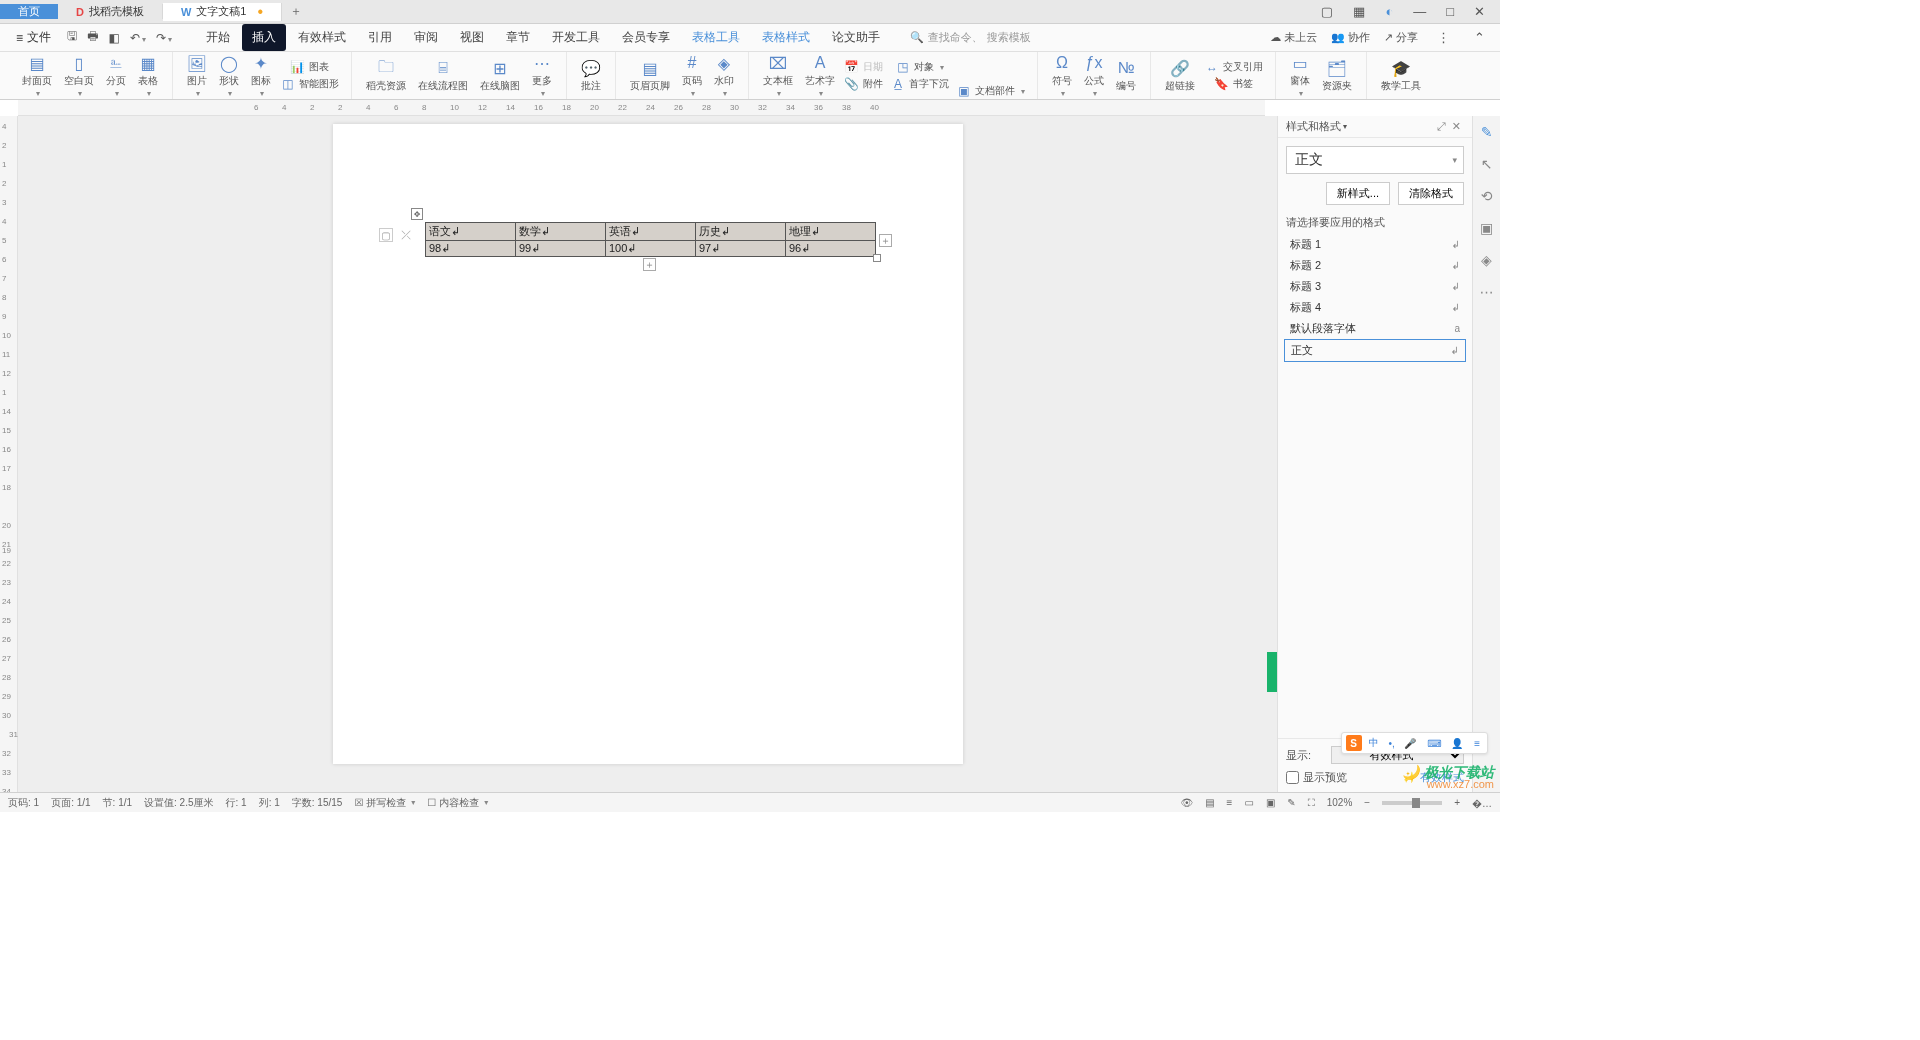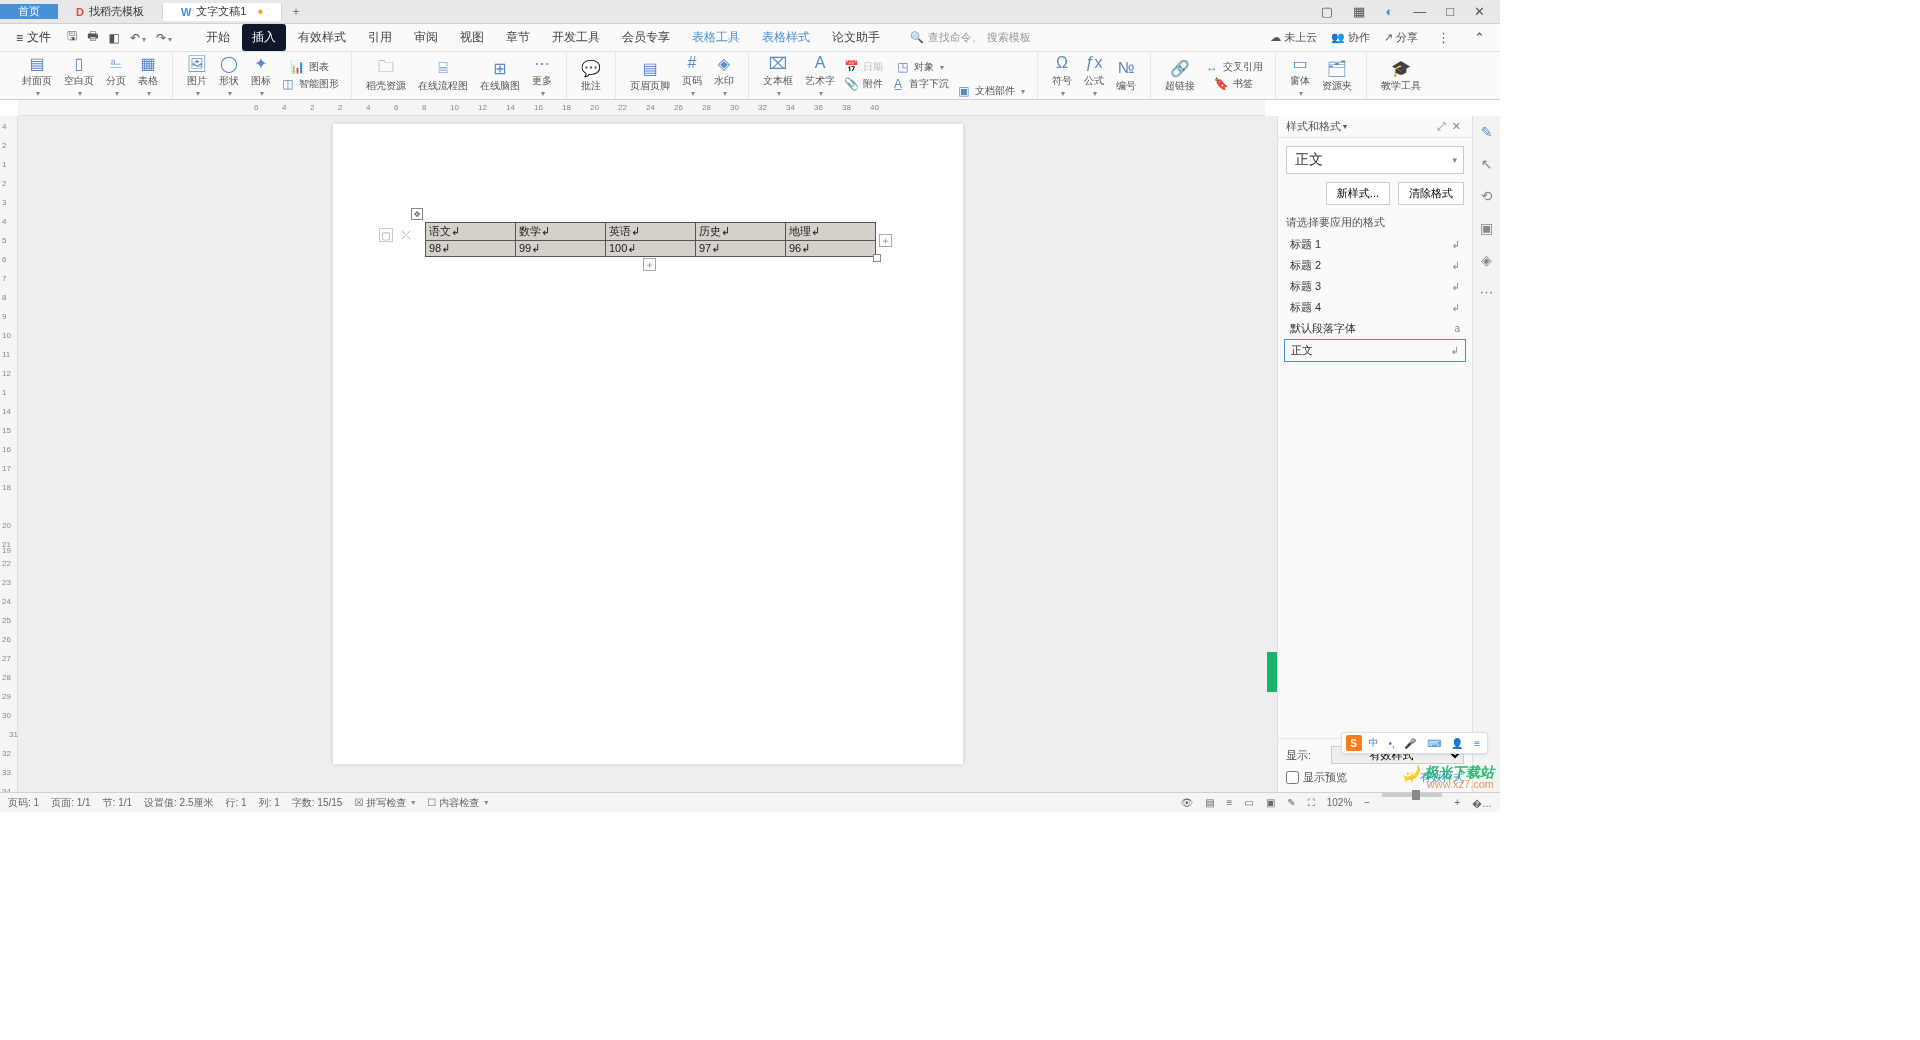--- a/index.html
+++ b/index.html
@@ -76,21 +76,21 @@
 .pane-footer select { flex: 1; font-size: 11px; border: 1px solid #ccc; padding: 1px 7px; text-align: center; }
 .pane-footer-row2 { display: flex; align-items: center; justify-content: space-between; }
 .smart-layout { color: #4a90d9; font-size: 11px; display: flex; align-items: center; gap: 3px; cursor: pointer; }
 
 
 .right-rail { width: 28px; background: #f3f3f3; border-left: 1px solid #e0e0e0; display: flex; flex-direction: column; align-items: center; padding-top: 6px; gap: 12px; }
 .rail-btn { width: 20px; height: 20px; display: flex; align-items: center; justify-content: center; color: #888; cursor: pointer; font-size: 14px; }
 .rail-btn.active { color: #4a90d9; }
 
 
-.status-bar { position: absolute; bottom: 0; left: 0; right: 0; height: 20px; background: #f5f5f5; border-top: 1px solid #d0d0d0; display: flex; padding: 0 8px; font-size: 10px; color: #666; gap: 12px; }
+.status-bar { position: absolute; bottom: 0; left: 0; right: 0; height: 20px; background: #f5f5f5; border-top: 1px solid #d0d0d0; display: flex; align-items: center; padding: 0 8px; font-size: 10px; color: #666; gap: 12px; }
 .status-bar .spacer { flex: 1; }
 .status-item { display: flex; align-items: center; gap: 3px; cursor: pointer; }
 
 
 .ime-bubble { position: absolute; right: 12px; bottom: 58px; display: flex; align-items: center; gap: 4px; background: #fff; border: 1px solid #ddd; border-radius: 3px; padding: 2px 4px; box-shadow: 0 1px 3px rgba(0,0,0,.1); }
 .ime-logo { width: 16px; height: 16px; background: #ff7b1a; border-radius: 2px; display: flex; align-items: center; justify-content: center; color: #fff; font-size: 10px; font-weight: bold; }
 .ime-item { font-size: 10px; padding: 0 3px; color: #3b82d9; }
 .watermark { position: absolute; right: 6px; bottom: 22px; font-size: 11px; color: #19b36b; text-align: right; line-height: 12px; opacity: .9; pointer-events: none; }
 .bottom-accent { position: absolute; right: 0; bottom: 100px; width: 10px; height: 40px; background: #19b36b; }
 

